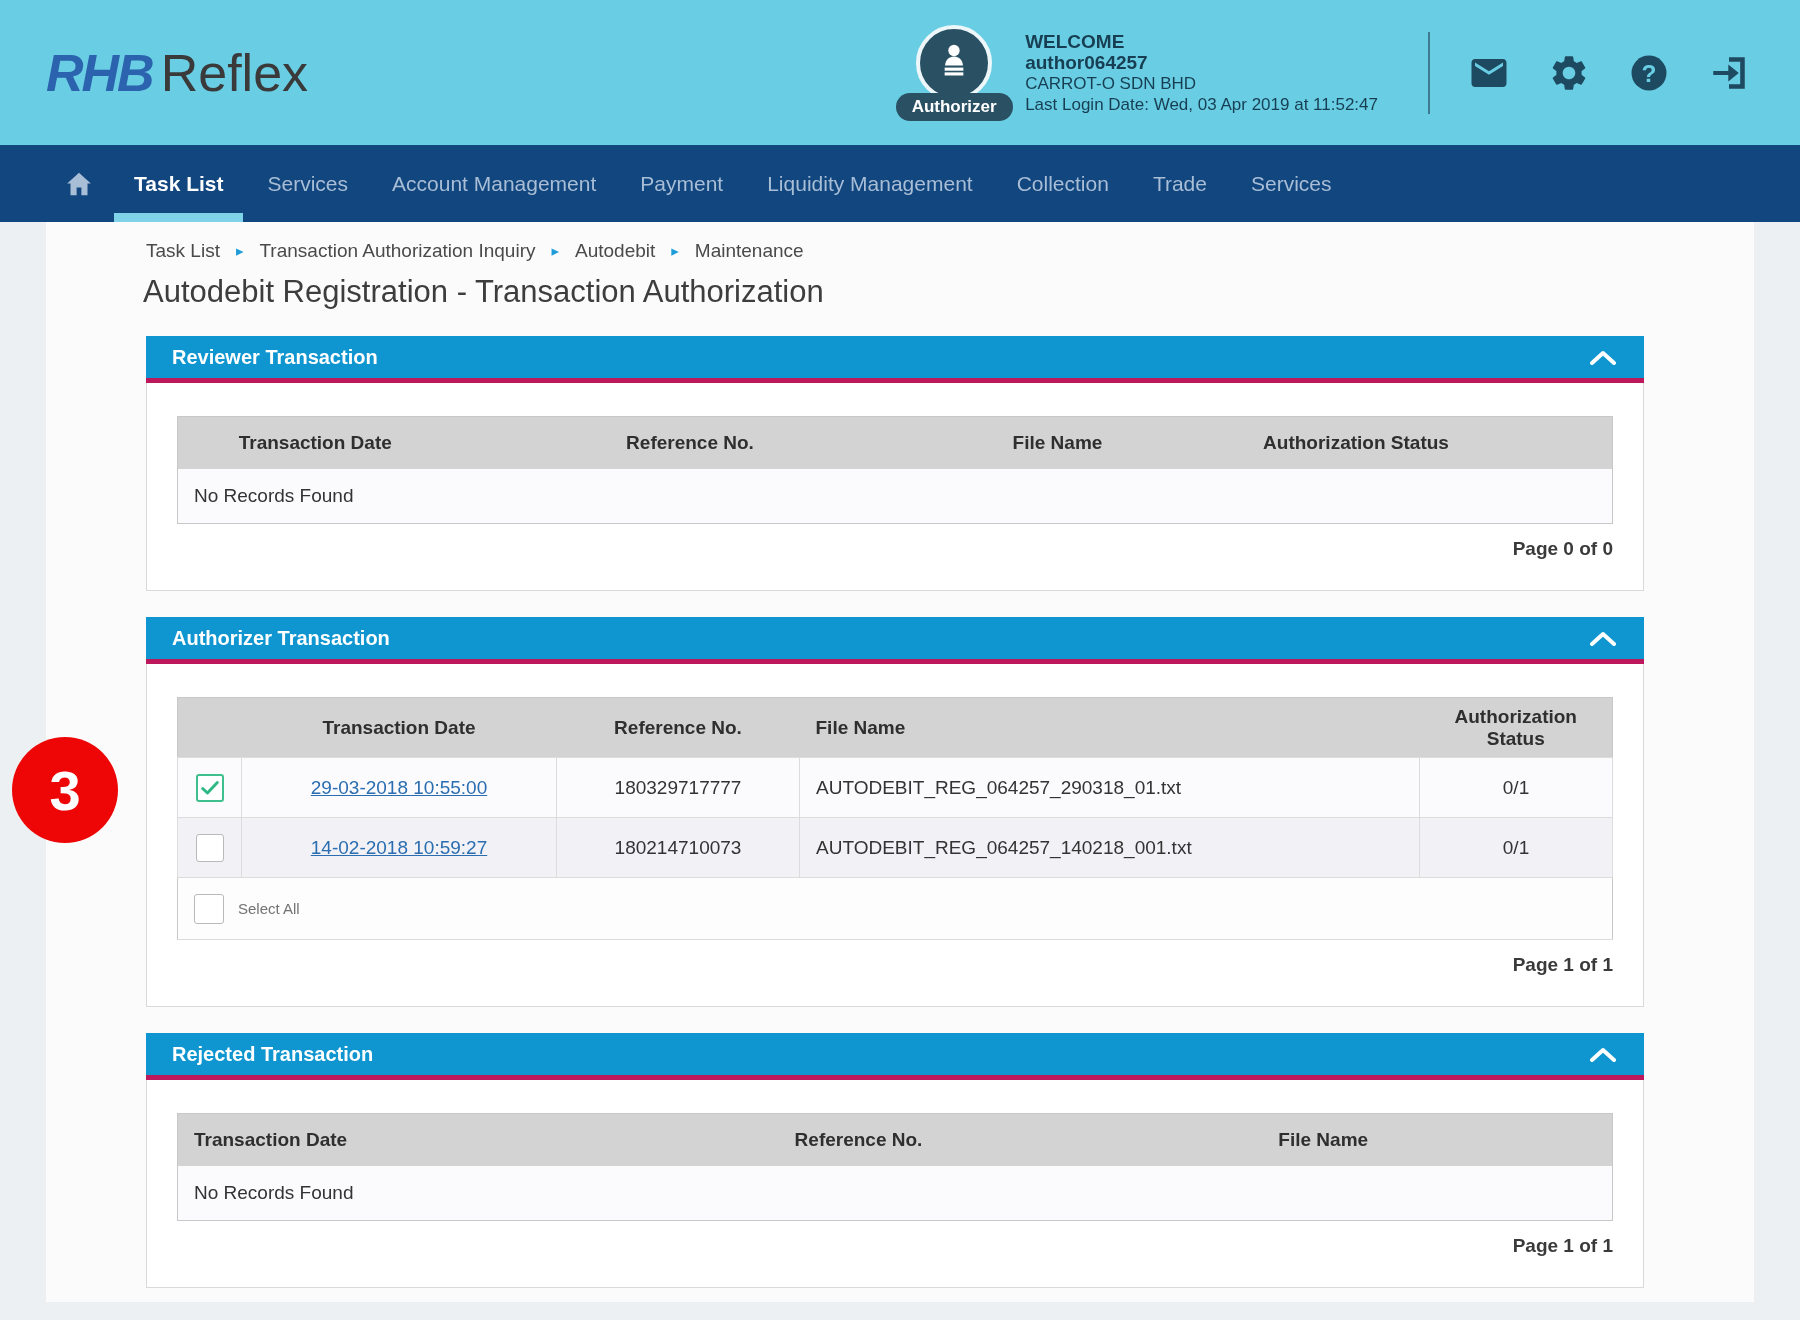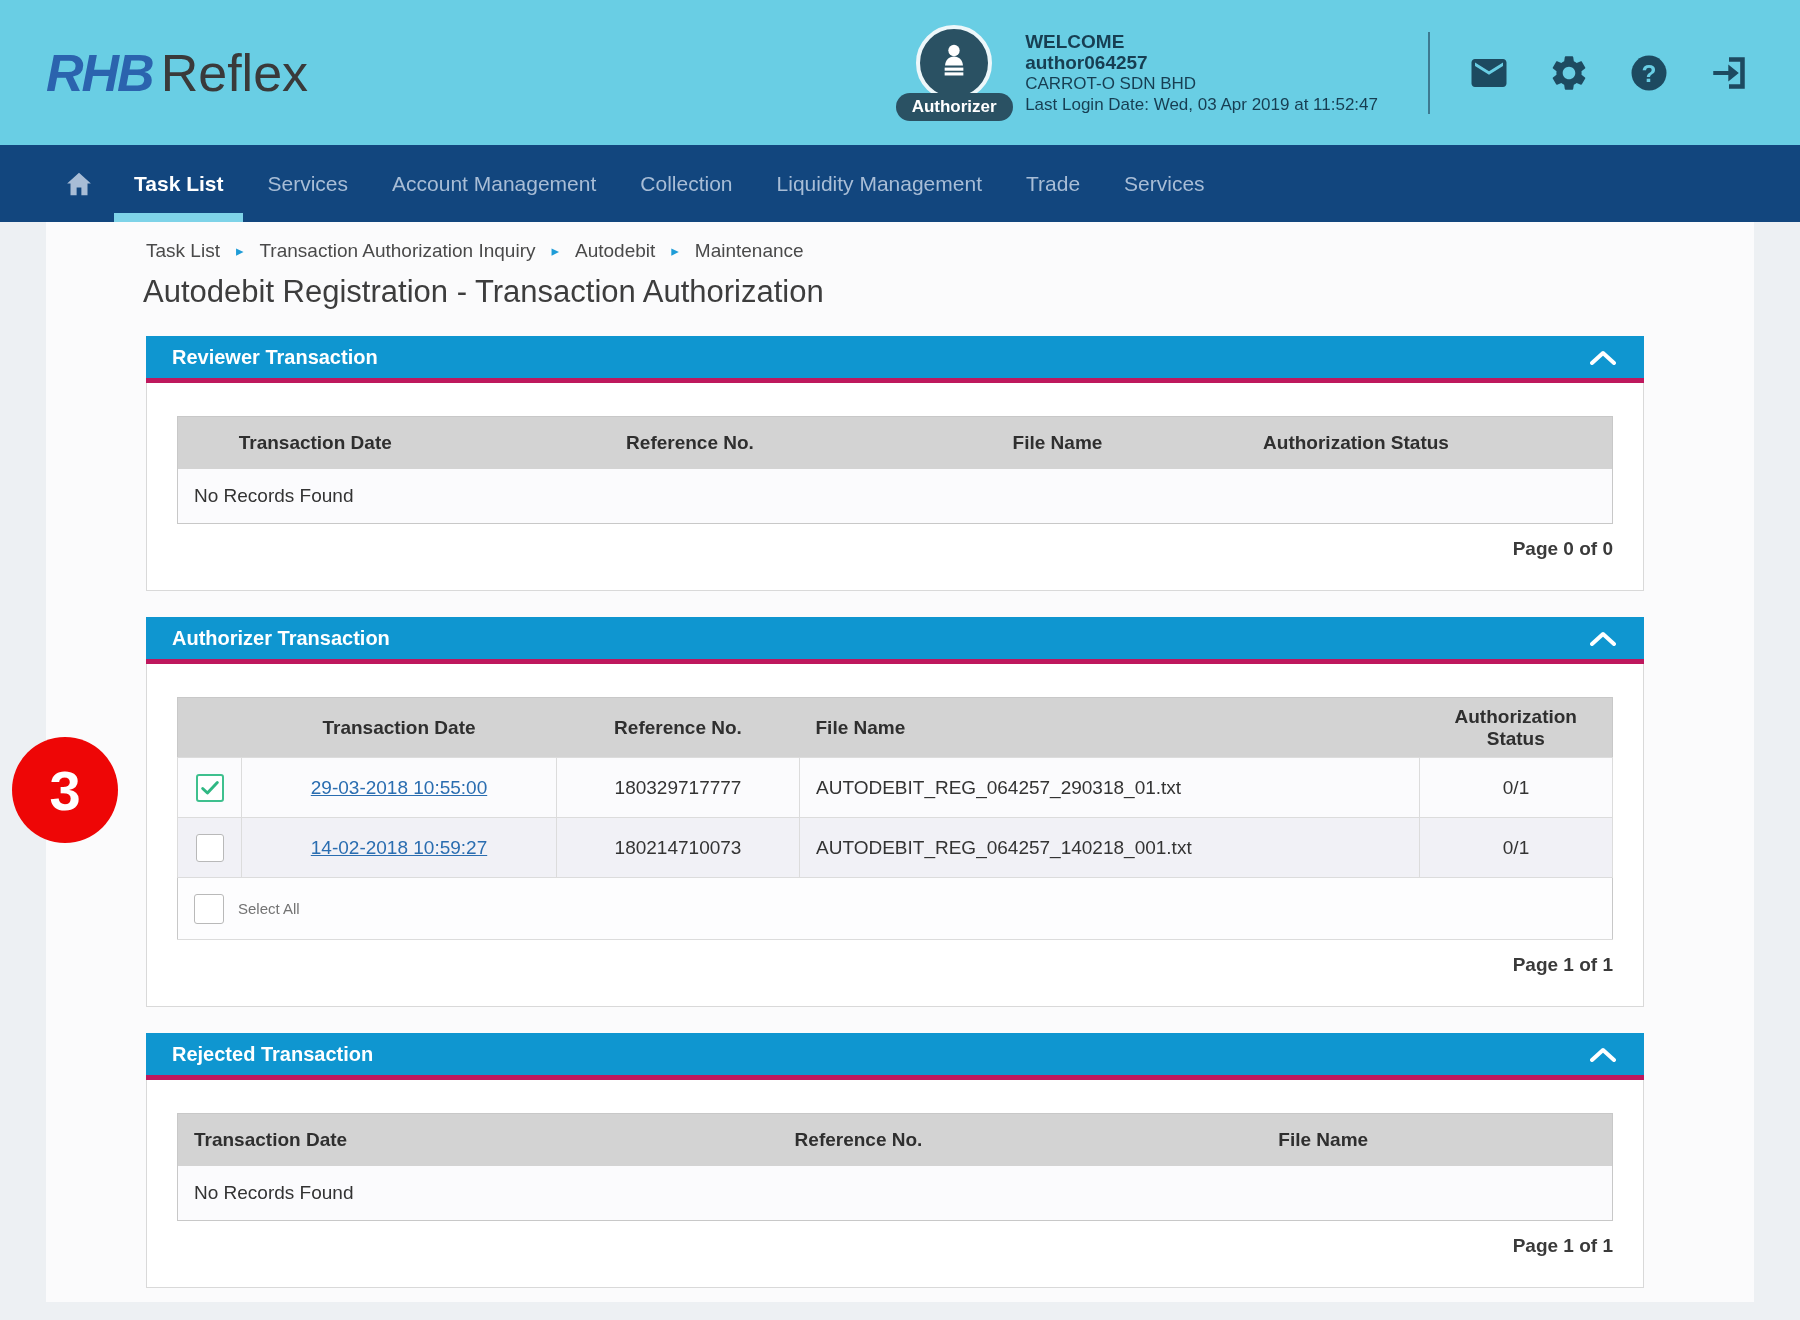--- a/index.html
+++ b/index.html
@@ -184,22 +184,23 @@
 
   <div class="nav-bar">
     <span class="nav-home">
       <svg width="30" height="30" viewBox="0 0 24 24" fill="#A8BDD6">
         <path d="M12 3l9.5 8.5h-2.7V21h-4.9v-6.2h-3.8V21H5.2v-9.5H2.5z"></path>
       </svg>
     </span>
     <div class="nav-item active">Task List</div>
     <div class="nav-item">Services</div>
     <div class="nav-item">Account Management</div>
+    <div class="nav-item">Payment</div>
+    <div class="nav-item">Liquidity Management</div>
     <div class="nav-item">Collection</div>
-    <div class="nav-item">Liquidity Management</div>
     <div class="nav-item">Trade</div>
     <div class="nav-item">Services</div>
   </div>
 
   <div class="page">
 
     <div class="breadcrumb">
       <span class="crumb">Task List</span>
       <span class="crumb-sep">▸</span>
       <span class="crumb">Transaction Authorization Inquiry</span>

